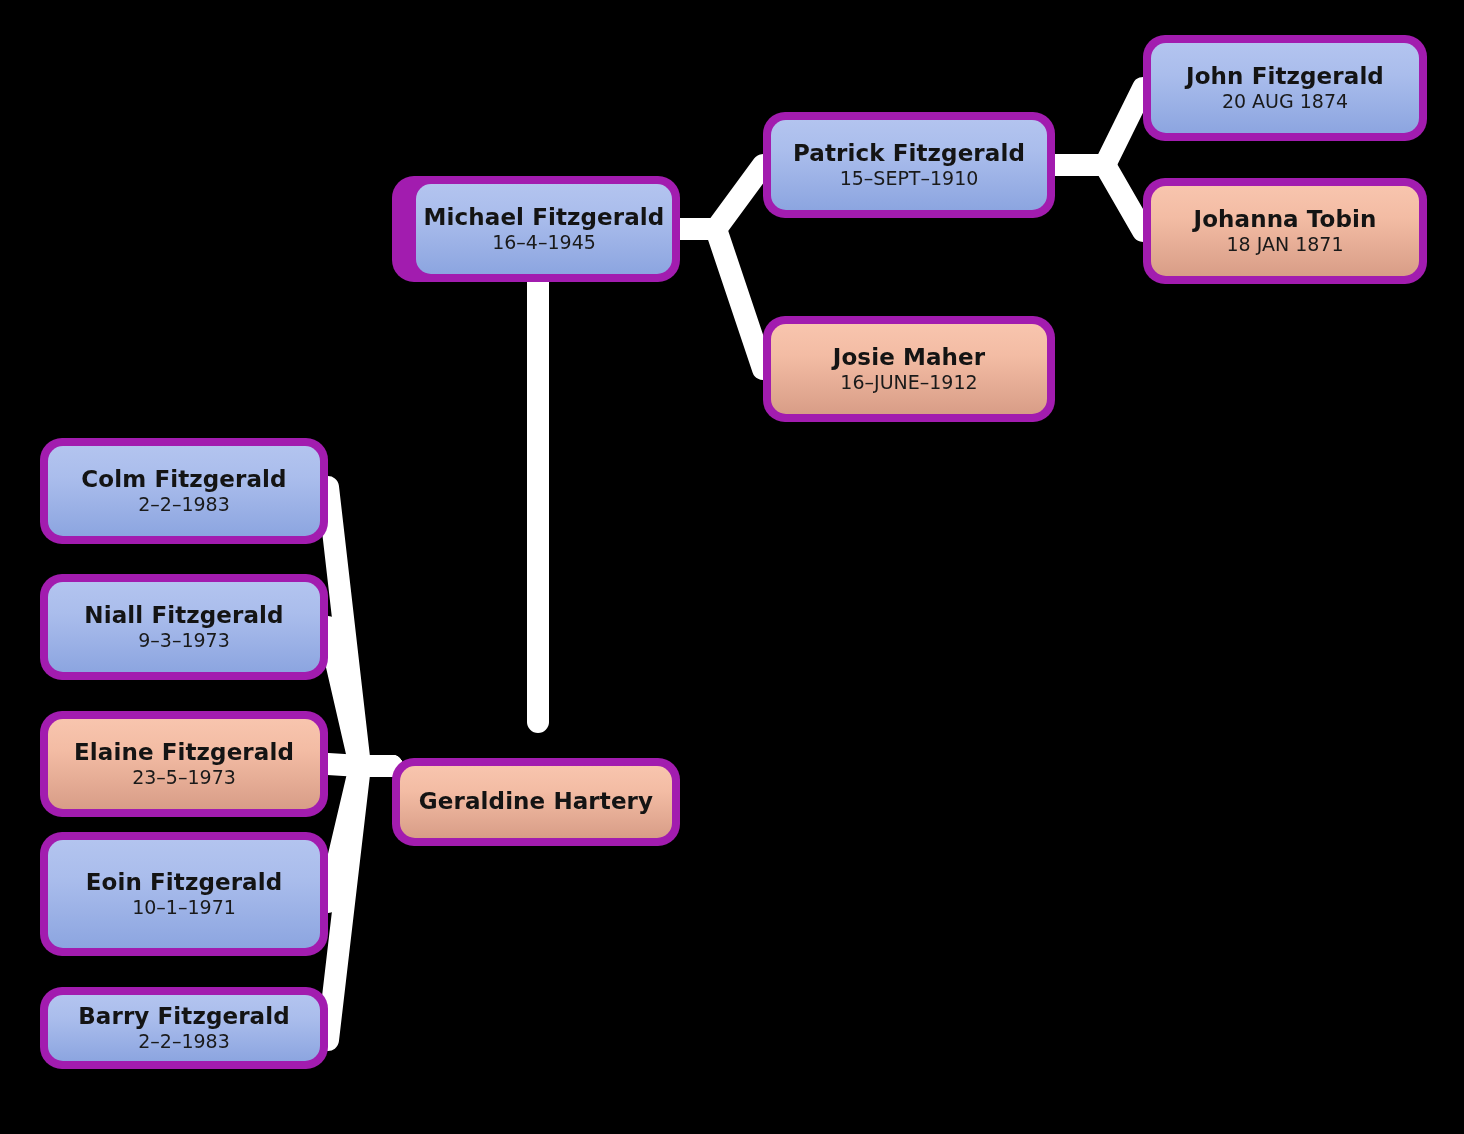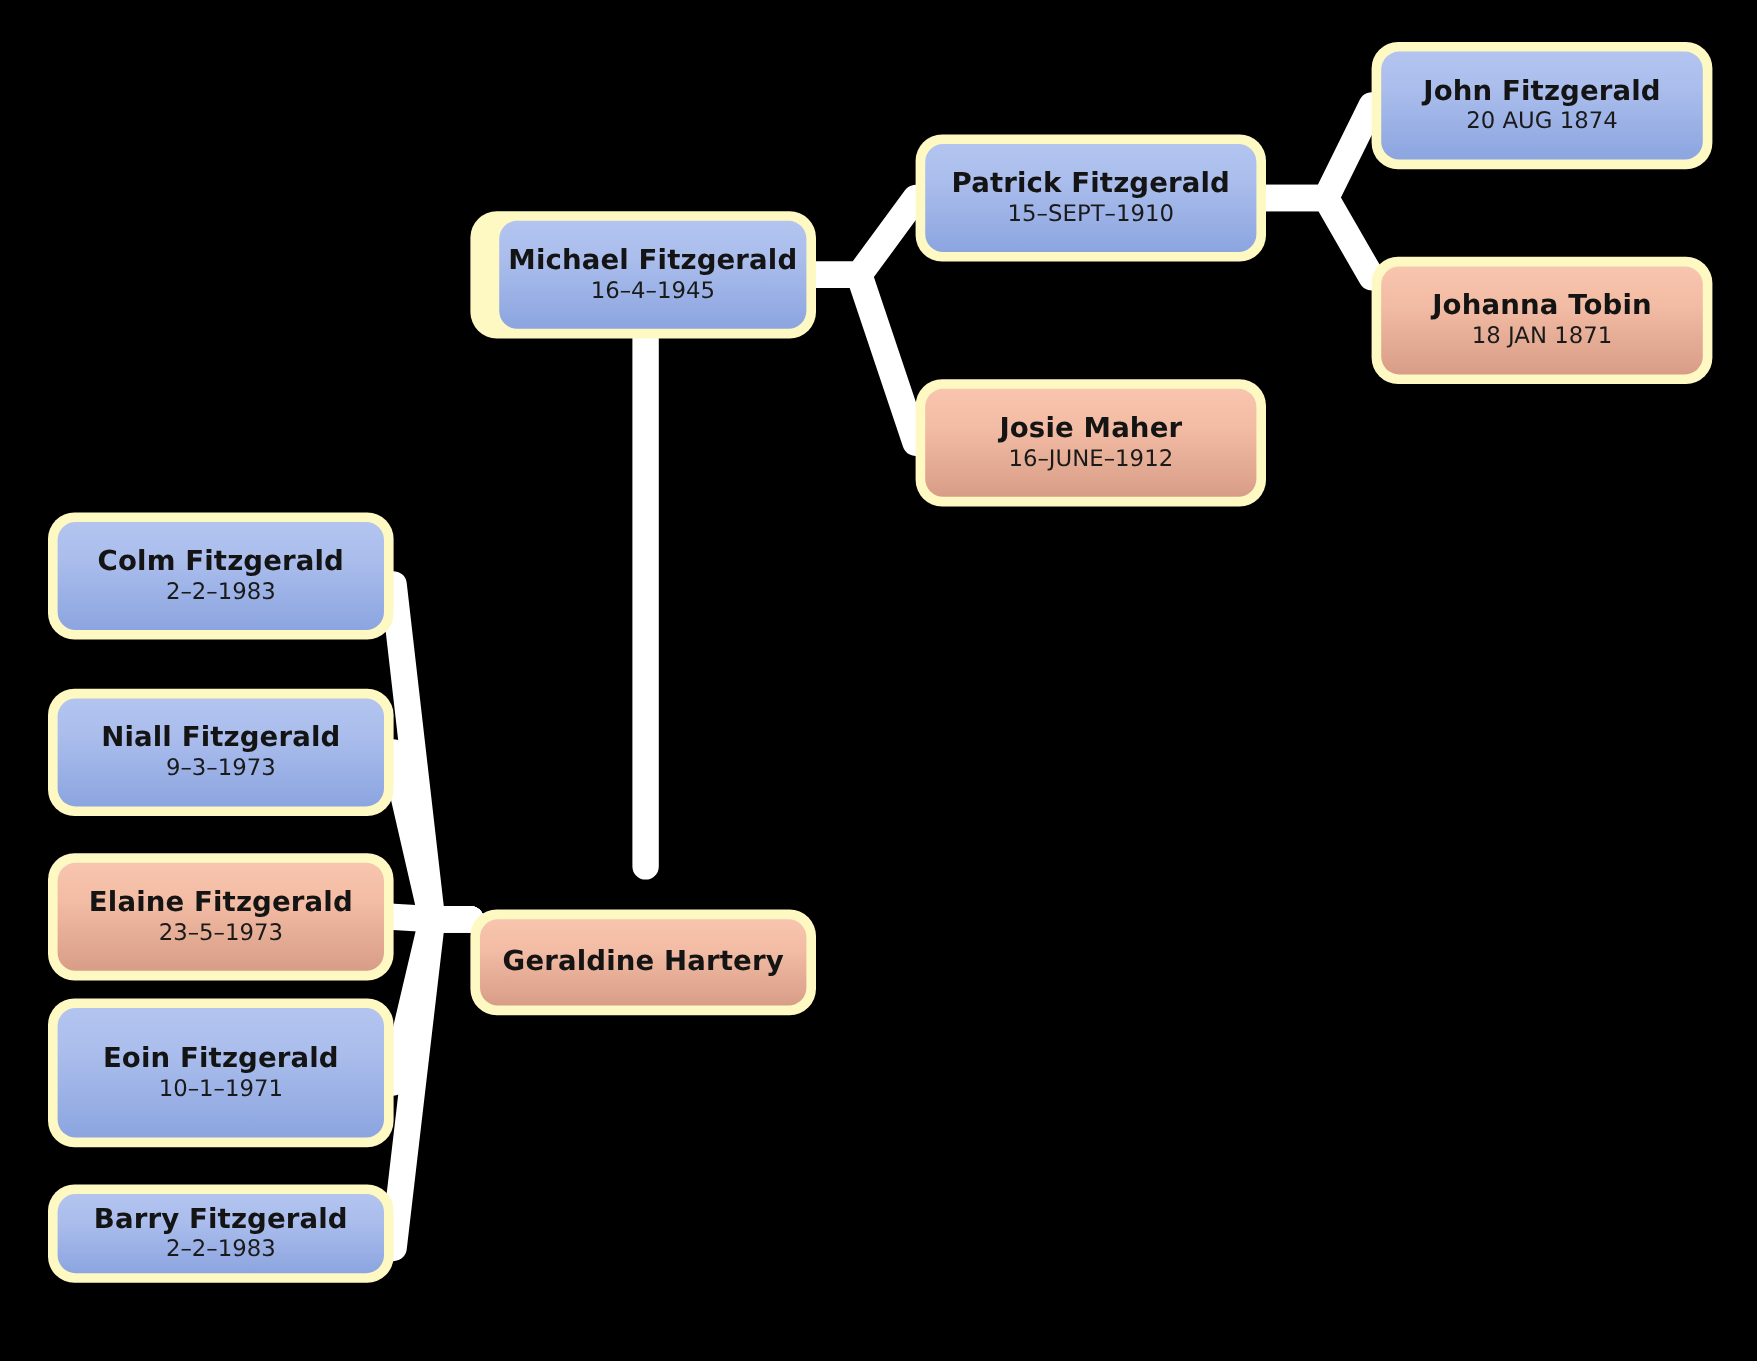--- a/index.html
+++ b/index.html
@@ -19,21 +19,21 @@
     position: absolute;
     left: 0;
     top: 0;
     width: 1464px;
     height: 1134px;
     pointer-events: none;
   }
   .node {
     position: absolute;
     box-sizing: border-box;
-    background: #fef9c3;
+    background: #a21caf;
     border-radius: 22px;
     padding: 8px;
     display: flex;
     align-items: flex-start;
     justify-content: center;
     z-index: 5;
   }
   .node-inner {
     box-sizing: border-box;
     width: 100%;
@@ -84,21 +84,21 @@
       <polyline points="392,766 360,766 328,902" fill="none" stroke="#ffffff" stroke-width="22" stroke-linecap="round" stroke-linejoin="round"></polyline>
       <polyline points="392,766 360,766 328,1040" fill="none" stroke="#ffffff" stroke-width="22" stroke-linecap="round" stroke-linejoin="round"></polyline>
     </svg>
   <div id="nodes-layer">
       <div class="node male" style="left: 1143px; top: 35px; width: 284px; height: 106px;">
         <div class="node-inner">
           <div class="node-name">John Fitzgerald</div>
           <div class="node-date">20 AUG 1874</div>
         </div>
       </div>
-      <div class="node female" style="left: 1143px; top: 178px; width: 284px; height: 106px; margin-top: 36px;">
+      <div class="node female" style="left: 1143px; top: 178px; width: 284px; height: 106px;">
         <div class="node-inner">
           <div class="node-name">Johanna Tobin</div>
           <div class="node-date">18 JAN 1871</div>
         </div>
       </div>
       <div class="node male" style="left: 763px; top: 112px; width: 292px; height: 106px;">
         <div class="node-inner">
           <div class="node-name">Patrick Fitzgerald</div>
           <div class="node-date">15–SEPT–1910</div>
         </div>
@@ -113,21 +113,21 @@
         <div class="node-inner">
           <div class="node-name">Michael Fitzgerald</div>
           <div class="node-date">16–4–1945</div>
         </div>
       </div>
       <div class="node female" style="left: 392px; top: 722px; width: 288px; height: 88px; margin-top: 36px;">
         <div class="node-inner">
           <div class="node-name">Geraldine Hartery</div>
         </div>
       </div>
-      <div class="node male" style="left: 40px; top: 427px; width: 288px; height: 106px;">
+      <div class="node male" style="left: 40px; top: 438px; width: 288px; height: 106px;">
         <div class="node-inner">
           <div class="node-name">Colm Fitzgerald</div>
           <div class="node-date">2–2–1983</div>
         </div>
       </div>
       <div class="node male" style="left: 40px; top: 574px; width: 288px; height: 106px;">
         <div class="node-inner">
           <div class="node-name">Niall Fitzgerald</div>
           <div class="node-date">9–3–1973</div>
         </div>

